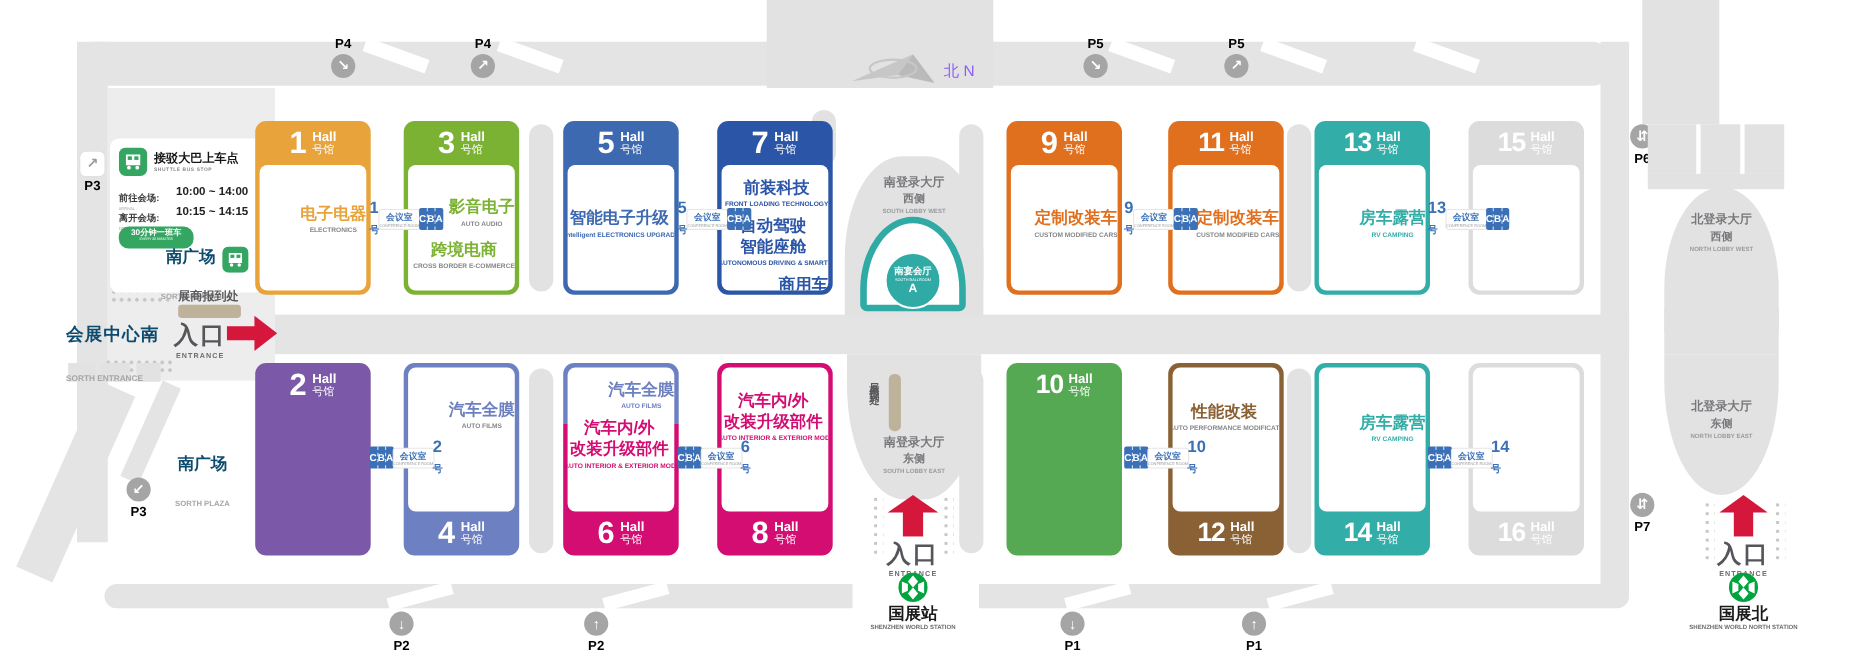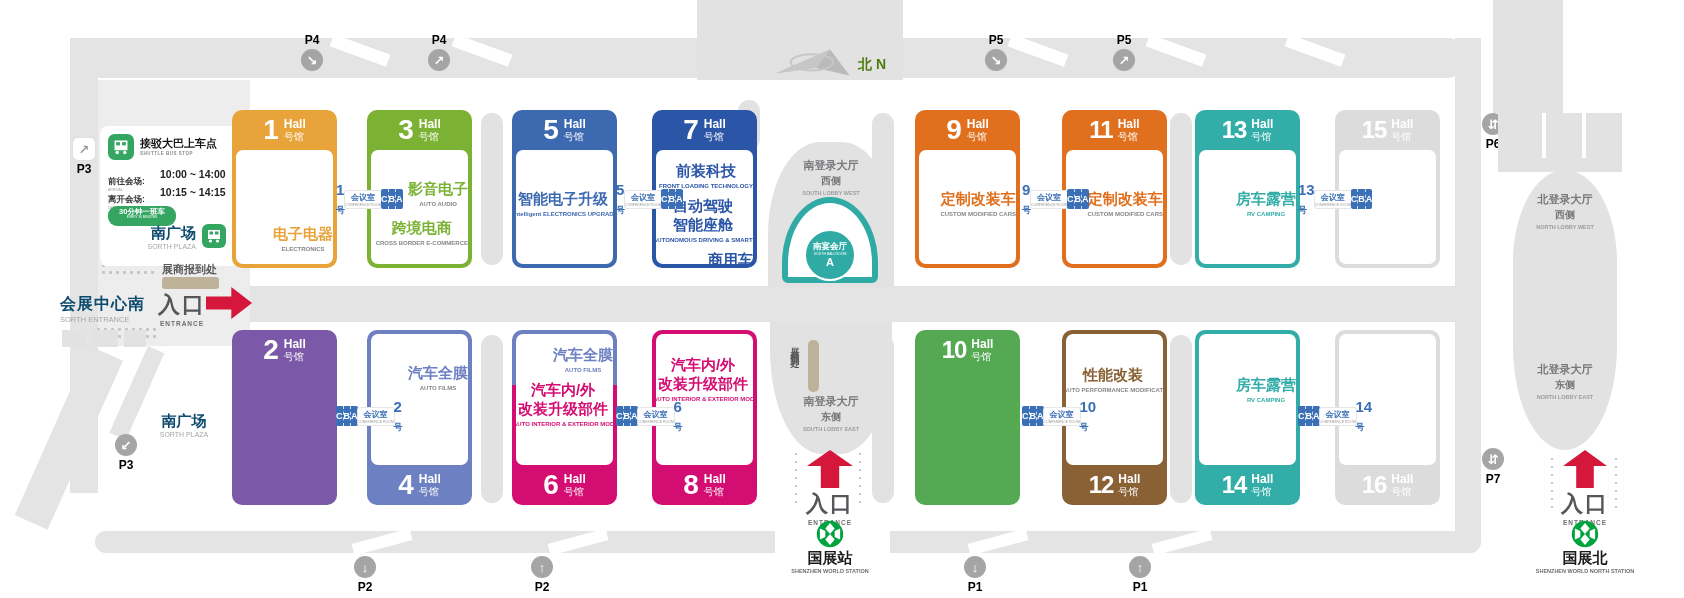--- a/index.html
+++ b/index.html
@@ -21,21 +21,21 @@
   .hall.h6{background:linear-gradient(180deg,var(--c2,#6D80C1) 0 55px,var(--c,#D40D72) 55px);}
   .hhead{height:40px;display:flex;align-items:center;justify-content:center;gap:5px;color:#fff;}
   .hnum{font-size:28px;font-weight:bold;line-height:1;}
   .hnum.d2{font-size:24px;letter-spacing:-1px;}
   .hsuf{display:inline-flex;flex-direction:column;line-height:1;text-align:left;}
   .hsuf b{font-size:12px;} .hsuf i{font-size:10px;font-style:normal;margin-top:2px;}
   .hbody{background:#fff;border-radius:7px;flex:1;display:flex;flex-direction:column;align-items:flex-end;gap:12px;overflow:hidden;}
   .top .hbody{margin:0 4px 4px;} .bot .hbody{margin:4px 4px 0;}
   .g8{gap:8px;}
   .pt12{padding-top:12px;}.pt20{padding-top:20px;}.pt22{padding-top:22px;}.pt30{padding-top:30px;}
-  .pt32{padding-top:32px;}.pt40{padding-top:40px;}.pt42{padding-top:42px;}.pt48{padding-top:75px;}
+  .pt32{padding-top:32px;}.pt40{padding-top:40px;}.pt42{padding-top:42px;}.pt48{padding-top:36px;}
   .hline{text-align:center;max-width:100px;}
   .cn{font-size:15px;font-weight:bold;color:var(--c);white-space:pre-line;line-height:1.25;}
   .en{font-size:6px;font-weight:bold;color:#85878A;margin-top:2px;line-height:1.1;white-space:nowrap;}
   
   .conf{position:absolute;width:38px;display:flex;flex-direction:row;align-items:center;}
   .ctop{top:113px;height:172px;} .cbot{top:330px;height:172px;}
   .cbarf{width:22px;flex:1;background:#E2E2E2;border-radius:11px;}
   .ctop .cbarf{margin-bottom:3px;} .cbot .cbarf{margin-top:3px;}
   .cnum{font-size:15px;font-weight:bold;color:#3B70B7;line-height:1.2;}
   .cnum small{font-size:9px;}
@@ -47,21 +47,21 @@
   .ccba span + span{border-left:1px dashed rgba(255,255,255,.75);}
   
   .pmark{position:absolute;width:24px;display:flex;flex-direction:column;align-items:center;gap:2px;}
   .plabel{font-size:12px;font-weight:bold;color:#000000;}
   .pcircle{width:22px;height:22px;border-radius:50%;background:#A5A5A5;color:#fff;display:flex;align-items:center;justify-content:center;font-size:13px;font-weight:bold;}
   .psquare{width:22px;height:22px;border-radius:5px;background:#fff;color:#9A9A9A;display:flex;align-items:center;justify-content:center;font-size:13px;font-weight:bold;box-shadow:0 0 0 1px #E0E0E0;}
   
   .arrow-right{position:absolute;background:#D6173C;clip-path:polygon(0 30%,55% 30%,55% 0,100% 50%,55% 100%,55% 70%,0 70%);}
   .arrow-up{position:absolute;background:#D6173C;clip-path:polygon(50% 0,100% 42%,70% 42%,70% 100%,30% 100%,30% 42%,0 42%);}
   
-  .gcn{font-weight:bold;color:#0c4a6e;} .tiny{font-weight:normal;color:#A5A6A8;}
+  .gcn{font-weight:bold;color:#0c4a6e;} .tiny{font-weight:bold;color:#A5A6A8;margin-top:24px;}
   .lobby-label{position:absolute;text-align:center;color:#77787B;font-weight:bold;}
   .lobby-label .l1{font-size:11px;} .lobby-label .l2{font-size:10px;margin-top:1px;}
   .lobby-label .l3{font-size:5.5px;color:#9B9C9E;margin-top:2px;}
   .vtext{writing-mode:vertical-rl;letter-spacing:3px;font-size:9px;font-weight:bold;color:#58595B;}
   
   .card{position:absolute;left:100px;top:126px;width:140px;height:140px;background:#fff;border-radius:8px;box-shadow:0 0 0 1px #ECECEC;}
   .badge{position:absolute;background:#34A662;border-radius:9px;color:#fff;text-align:center;line-height:1.1;padding-top:2px;}
   
   .arch{position:absolute;left:782px;top:197px;width:96px;height:86px;background:#fff;border:6px solid #2FAAA5;border-radius:48px 48px 6px 6px / 66px 66px 6px 6px;box-sizing:border-box;}
   .bcircle{position:absolute;left:804px;top:229px;width:52px;height:52px;border-radius:50%;background:#2FAAA5;border:2px solid #fff;box-sizing:border-box;color:#fff;text-align:center;display:flex;flex-direction:column;align-items:center;justify-content:center;line-height:1.15;}
@@ -114,21 +114,21 @@
   <div class="gbar" style="left:872px;top:335px;height:168px;"></div>
   <div class="gbar" style="left:1170px;top:335px;height:168px;"></div>
 
   <div class="abs" style="left:770px;top:46px;width:84px;height:36px;">
     <svg width="84" height="36" viewBox="0 0 100 44">
       <polygon points="4,34 72,4 55,27" fill="#C7C7C7"></polygon>
       <polygon points="72,4 96,36 55,27" fill="#BABABA"></polygon>
       <ellipse cx="50" cy="20" rx="26" ry="10" fill="none" stroke="#C7C7C7" stroke-width="2.5"></ellipse>
     </svg>
   </div>
-  <div class="abs" style="left:858px;top:56px;font-size:14px;font-weight:bold;color:#4d7c0f;">
+  <div class="abs" style="left:858px;top:56px;font-size:14px;font-weight:normal;color:#8b5cf6;">
     <span>北</span> <span>N</span>
   </div>
 
   <div class="pmark" style="left:300px;top:33px;">
     <div class="plabel">P4</div>
     <div class="pcircle">
         <span>↘</span>
       </div>
   </div>
   <div class="pmark" style="left:427px;top:33px;">

